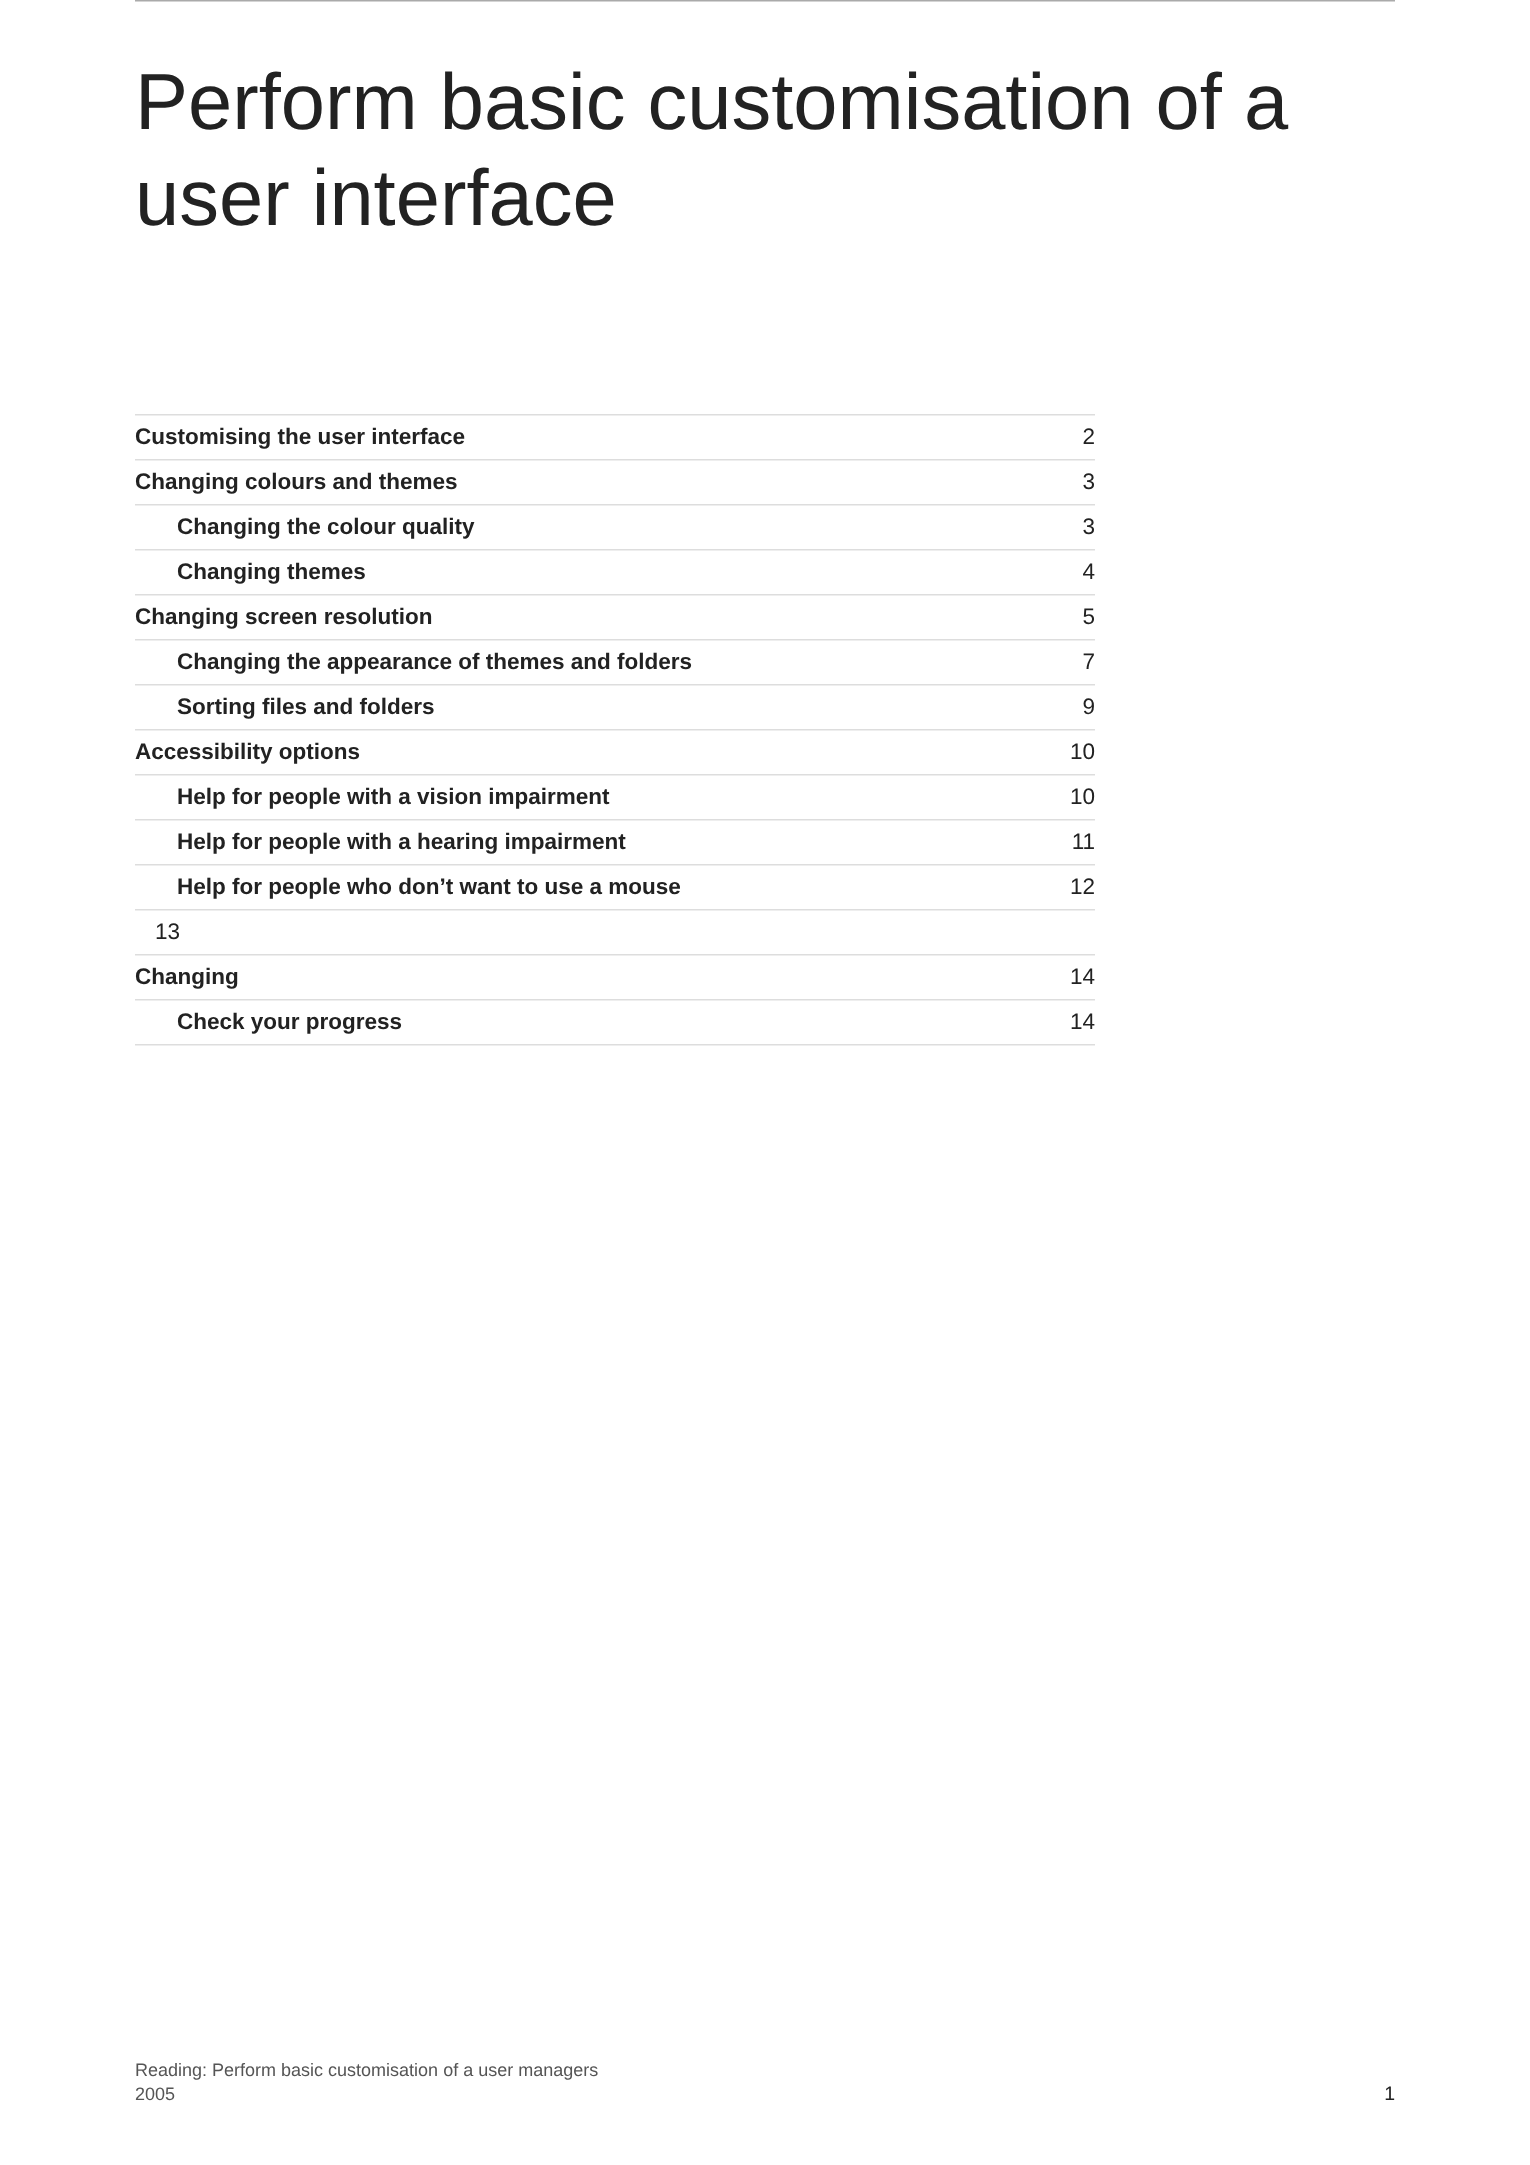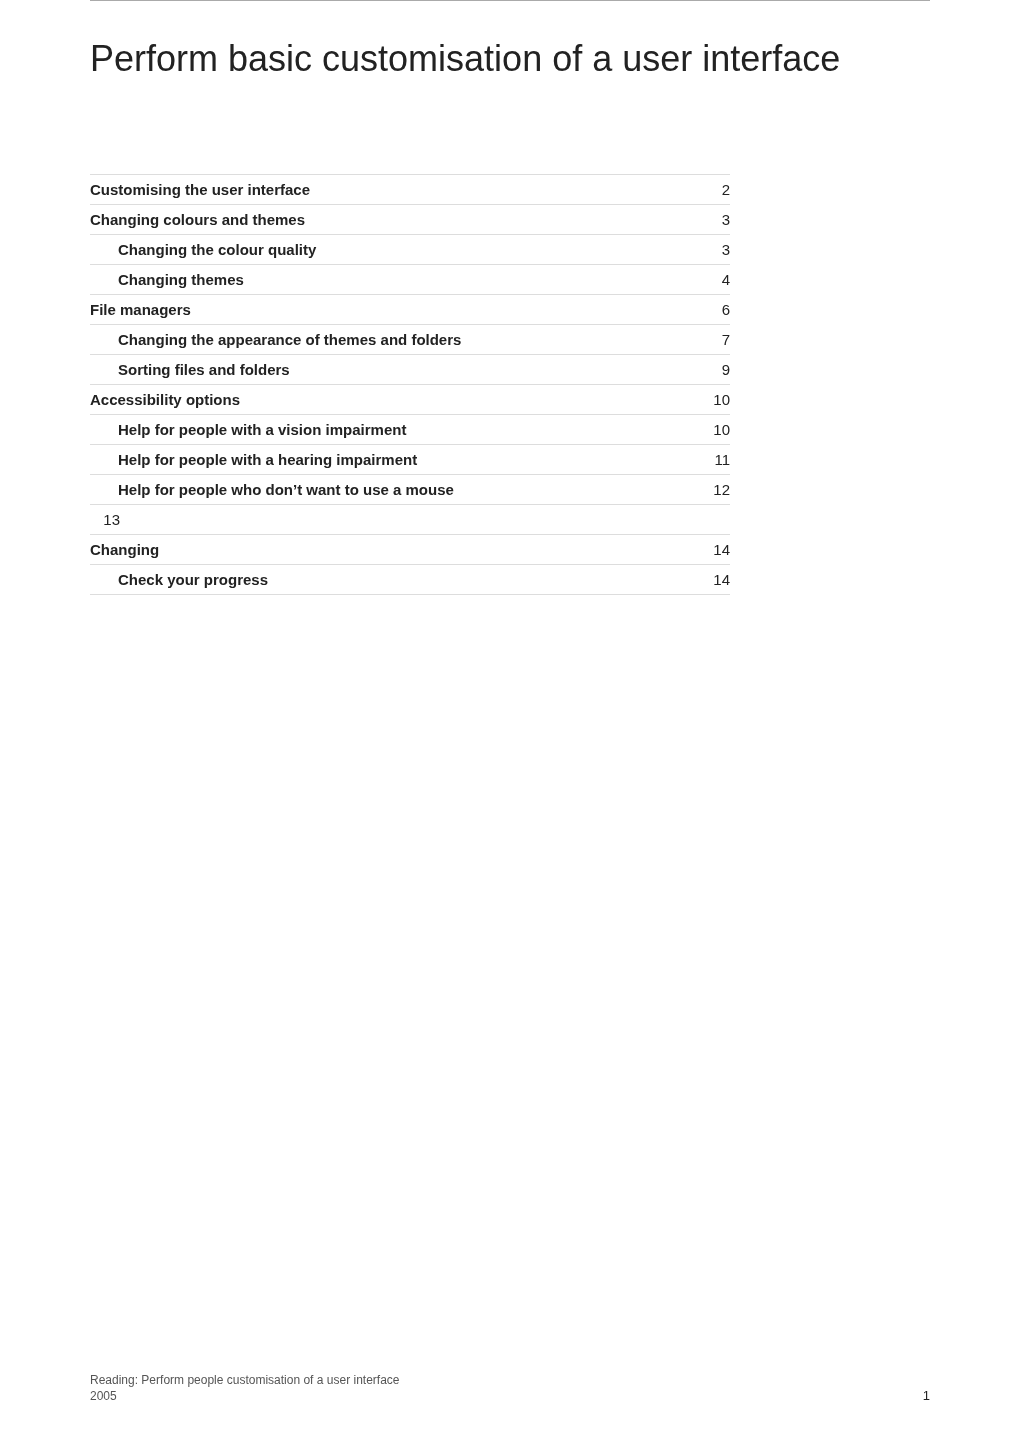--- a/index.html
+++ b/index.html
@@ -28,26 +28,26 @@
       border-top: 1.5px solid #aaaaaa;
       margin-bottom: 0;
     }
 
     .page-title-section {
       padding-top: 36px;
       padding-bottom: 20px;
     }
 
     .page-title {
-      font-size: 36px;
+      font-size: 53px;
       font-weight: 400;
       font-family: Arial, Helvetica, sans-serif;
       line-height: 1.2;
       color: #222222;
-      margin-bottom: 64px;
+      margin-bottom: 82px;
     }
 
     .toc-container {
       margin-top: 10px;
       width: 640px;
     }
 
     .toc-row {
       display: flex;
       justify-content: space-between;
@@ -134,22 +134,22 @@
       </div>
       <div class="toc-row">
         <span class="toc-label indented">Changing the colour quality</span>
         <span class="toc-page">3</span>
       </div>
       <div class="toc-row">
         <span class="toc-label indented">Changing themes</span>
         <span class="toc-page">4</span>
       </div>
       <div class="toc-row">
-        <span class="toc-label bold">File managers</span>
-        <span class="toc-page">6</span>
+        <span class="toc-label bold">Changing screen resolution</span>
+        <span class="toc-page">5</span>
       </div>
       <div class="toc-row">
         <span class="toc-label indented">Changing the appearance of themes and folders</span>
         <span class="toc-page">7</span>
       </div>
       <div class="toc-row">
         <span class="toc-label indented">Sorting files and folders</span>
         <span class="toc-page">9</span>
       </div>
       <div class="toc-row">
@@ -176,18 +176,18 @@
         <span class="toc-page">14</span>
       </div>
       <div class="toc-row">
         <span class="toc-label indented">Check your progress</span>
         <span class="toc-page">14</span>
       </div>
     </div>
 
   <div class="footer">
     <div class="footer-left">
-      <span>Reading: Perform people customisation of a user interface</span>
+      <span>Reading: Perform basic customisation of a user managers</span>
       <span class="footer-subtitle">2005</span>
     </div>
     <div class="footer-page">1</div>
   </div>
 </div>
 
 </body></html>

